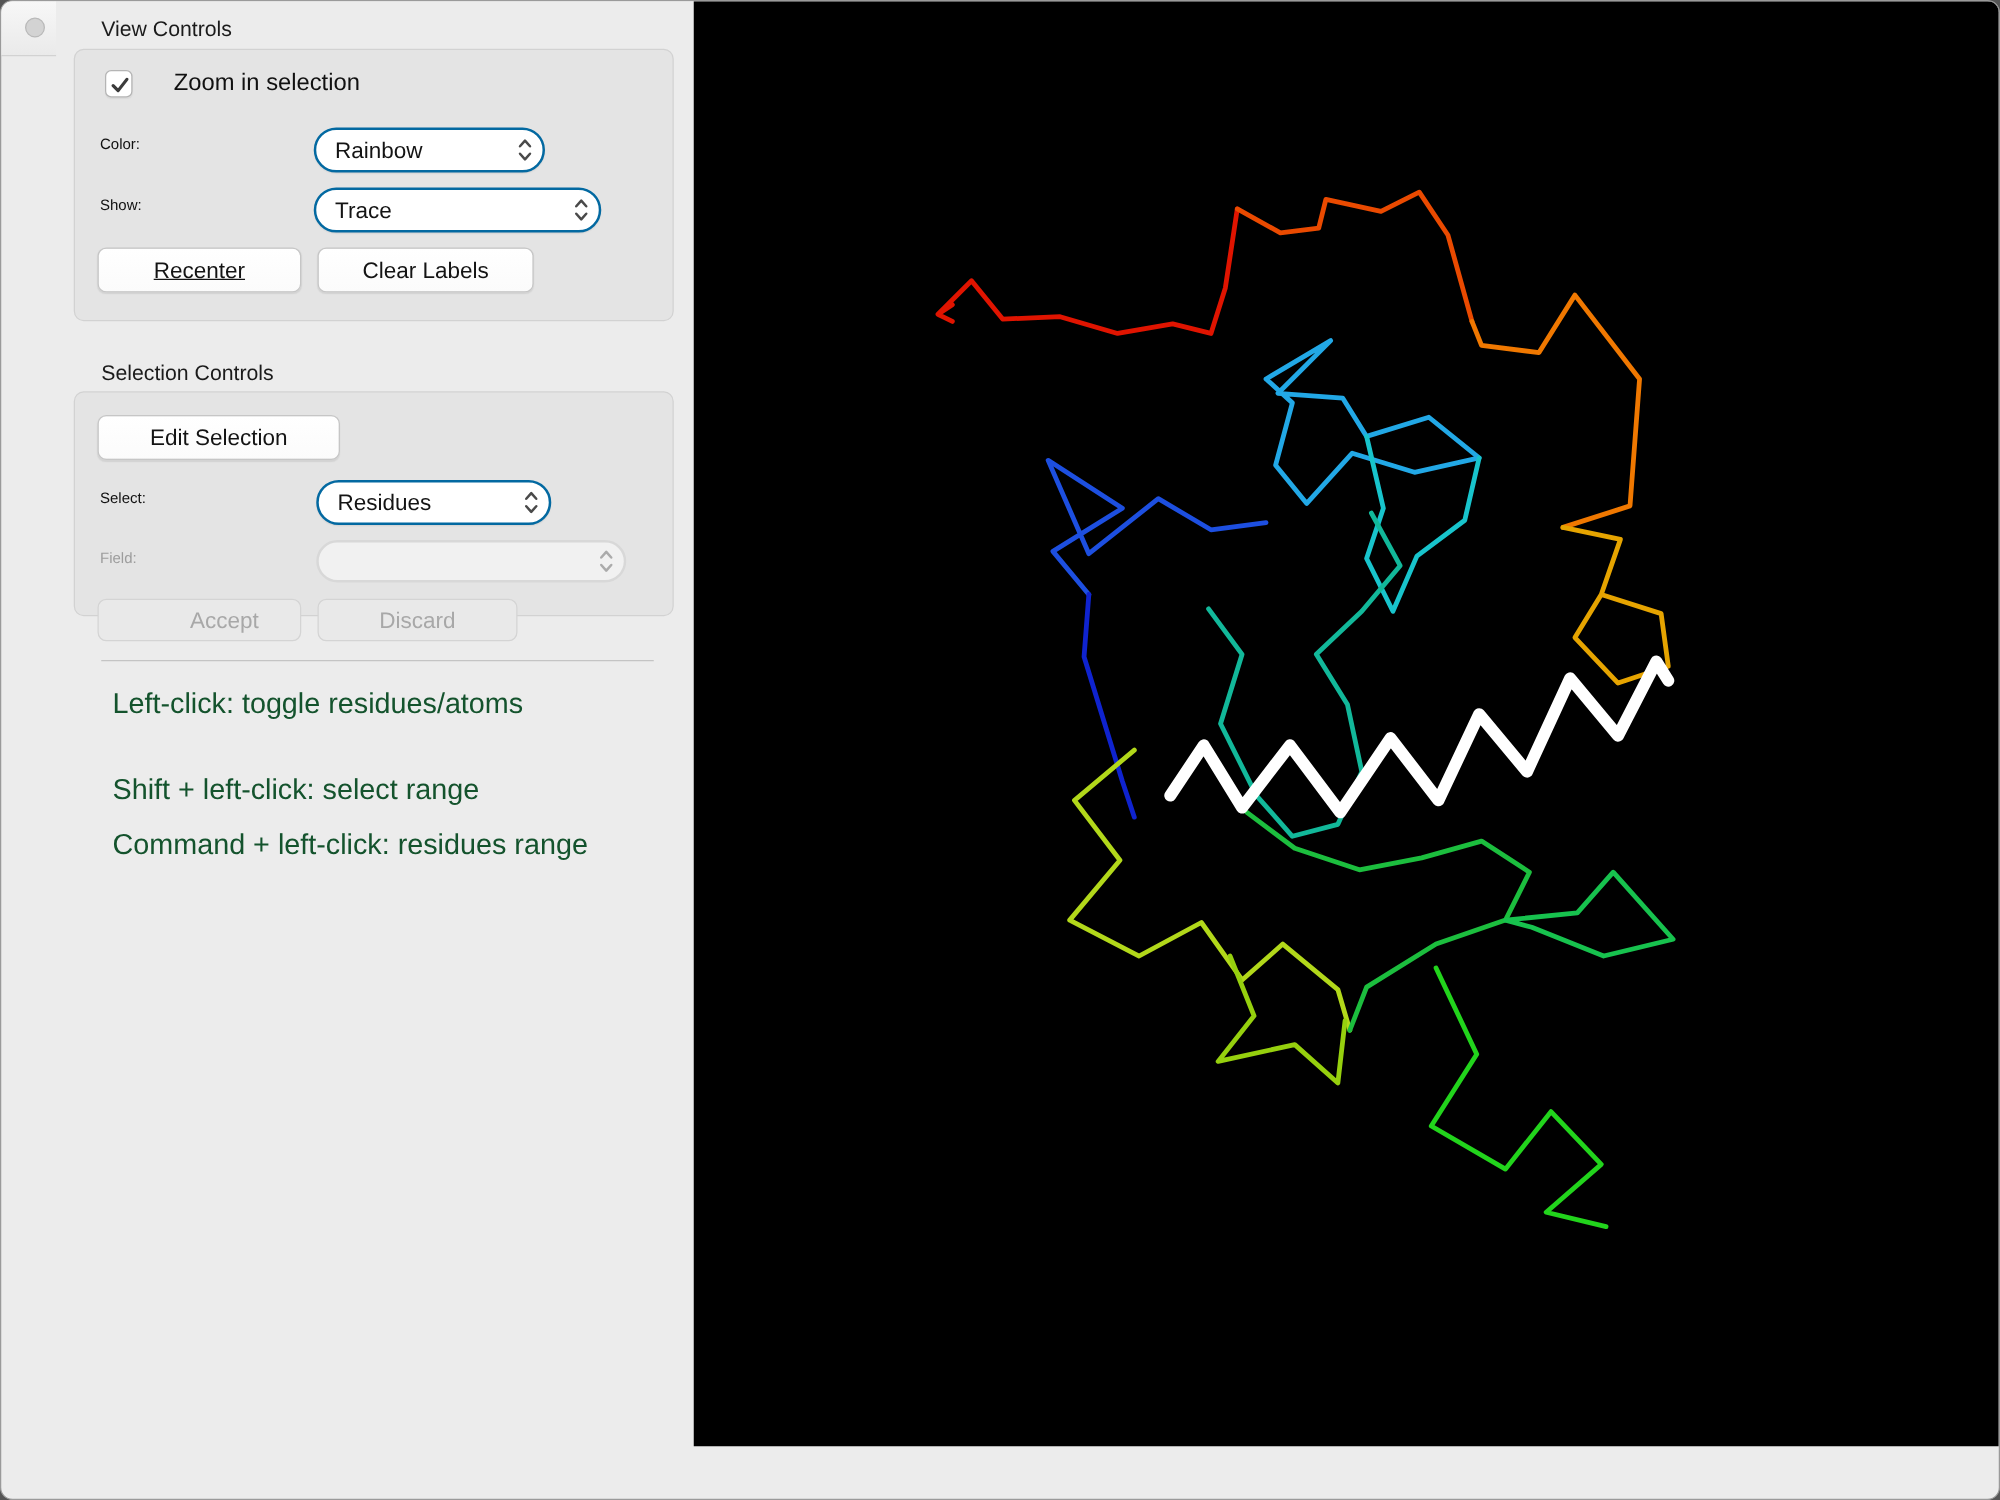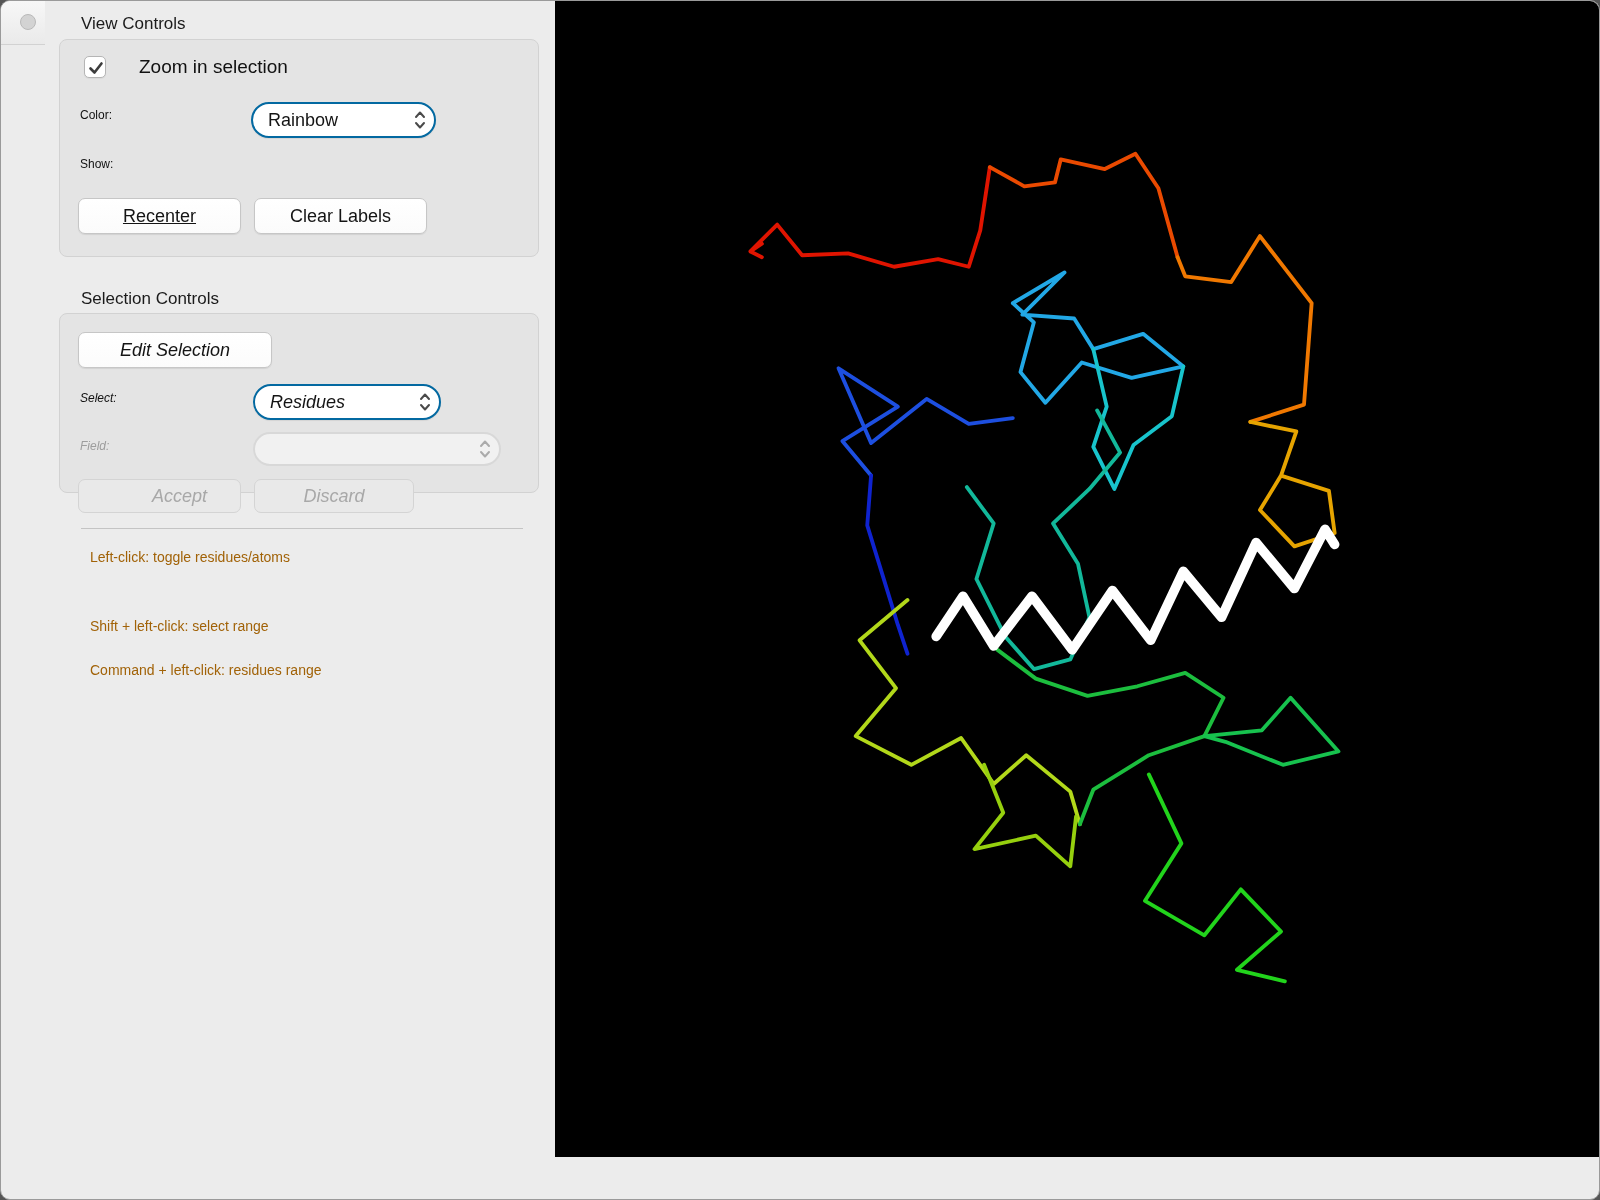--- a/index.html
+++ b/index.html
@@ -28,21 +28,21 @@
   .viewport { flex:1; background:#000; position:relative; }
   .viewport svg { display:block; width:100%; height:100%; }
 
   .heading { position:absolute; left:36px; font-size:17px; color:#1b1b1b; }
 
   .groupbox {
     position:absolute; left:14px; width:480px;
     background:#e4e4e4; border:1px solid #d2d2d2; border-radius:8px;
   }
   .box1 { top:38px; height:218px; }
-  .box2 { top:312px; height:180px;font-style:italic; }
+  .box2 { top:312px; height:180px; }
 
   
   .checkbox-row { position:absolute; left:24px; top:16px; display:flex; align-items:center;gap:21px; }
   .checkbox {
     width:22px; height:22px; border-radius:5px; background:#fff;
     border:1px solid #b5b5b5; position:relative; flex:0 0 22px;
     box-shadow:0 1px 1px rgba(0,0,0,.05);
   }
   .checkbox .check { display:none; position:absolute; left:2px; top:2px; }
   .checkbox.checked .check { display:block; }
@@ -70,21 +70,21 @@
     box-shadow:0 1px 1px rgba(0,0,0,.08);
     display:flex; align-items:center; justify-content:center;
     font-size:18px; color:#141414;
   }
   .btn.disabled {
     background:#e9e9e9; border-color:#d4d4d4; color:#a8a8a8; box-shadow:none;
   }
 
   .divider { position:absolute; left:36px; width:442px; height:1px; background:#c4c4c4; top:527px; }
 
-  .help-line { position:absolute; left:45px; font-size:14px; color:#a16207; }
+  .help-line { position:absolute; left:45px; font-size:23px; color:#14532d; }
 </style>
 </head>
 <body>
 
 <div class="window">
 
   <div class="titlebar">
     <div class="traffic t1"></div>
     <div class="traffic t2"></div>
     <div class="traffic t3"></div>
@@ -114,20 +114,29 @@
           <span>Rainbow</span>
           <span class="chevrons">
             <svg width="14" height="22" viewBox="0 0 14 22">
               <path d="M3 8 L7 3.5 L11 8" fill="none" stroke="#4a4a4a" stroke-width="2" stroke-linecap="round" stroke-linejoin="round"></path>
               <path d="M3 14 L7 18.5 L11 14" fill="none" stroke="#4a4a4a" stroke-width="2" stroke-linecap="round" stroke-linejoin="round"></path>
             </svg>
           </span>
         </div>
 
         <div class="ctl-label" style="left:20px; top:117px;">Show:</div>
+        <div class="popup" style="left:191px; top:110px; width:230px;">
+          <span>Trace</span>
+          <span class="chevrons">
+            <svg width="14" height="22" viewBox="0 0 14 22">
+              <path d="M3 8 L7 3.5 L11 8" fill="none" stroke="#4a4a4a" stroke-width="2" stroke-linecap="round" stroke-linejoin="round"></path>
+              <path d="M3 14 L7 18.5 L11 14" fill="none" stroke="#4a4a4a" stroke-width="2" stroke-linecap="round" stroke-linejoin="round"></path>
+            </svg>
+          </span>
+        </div>
 
         <div class="btn" style="left:18px; top:158px; width:163px;text-decoration:underline;">Recenter</div>
         <div class="btn" style="left:194px; top:158px; width:173px;">Clear Labels</div>
       </div>
 
       <div class="heading" style="top:288px;">Selection Controls</div>
 
       <div class="groupbox box2">
 
         <div class="btn" style="left:18px; top:18px; width:194px;">Edit Selection</div>

